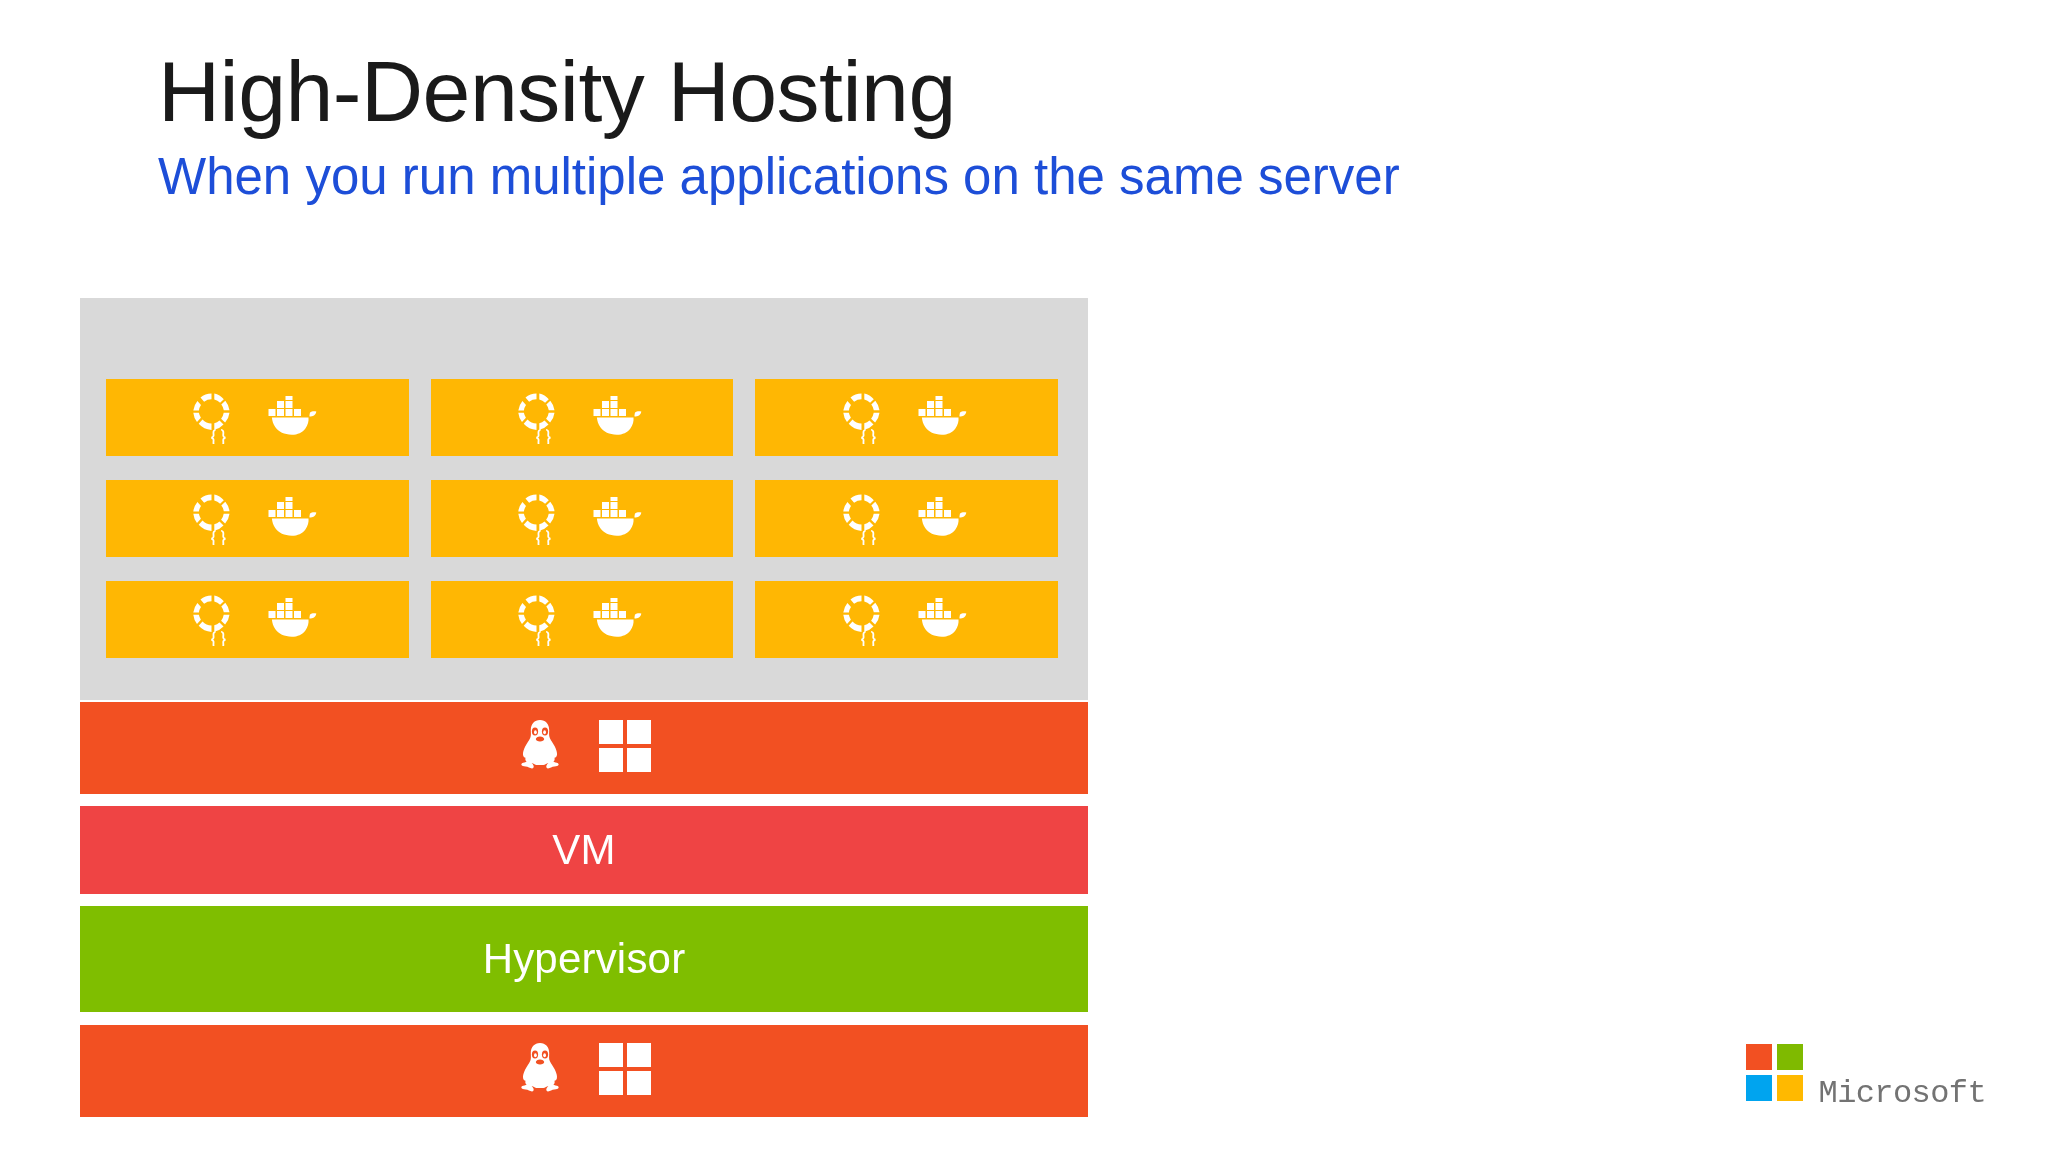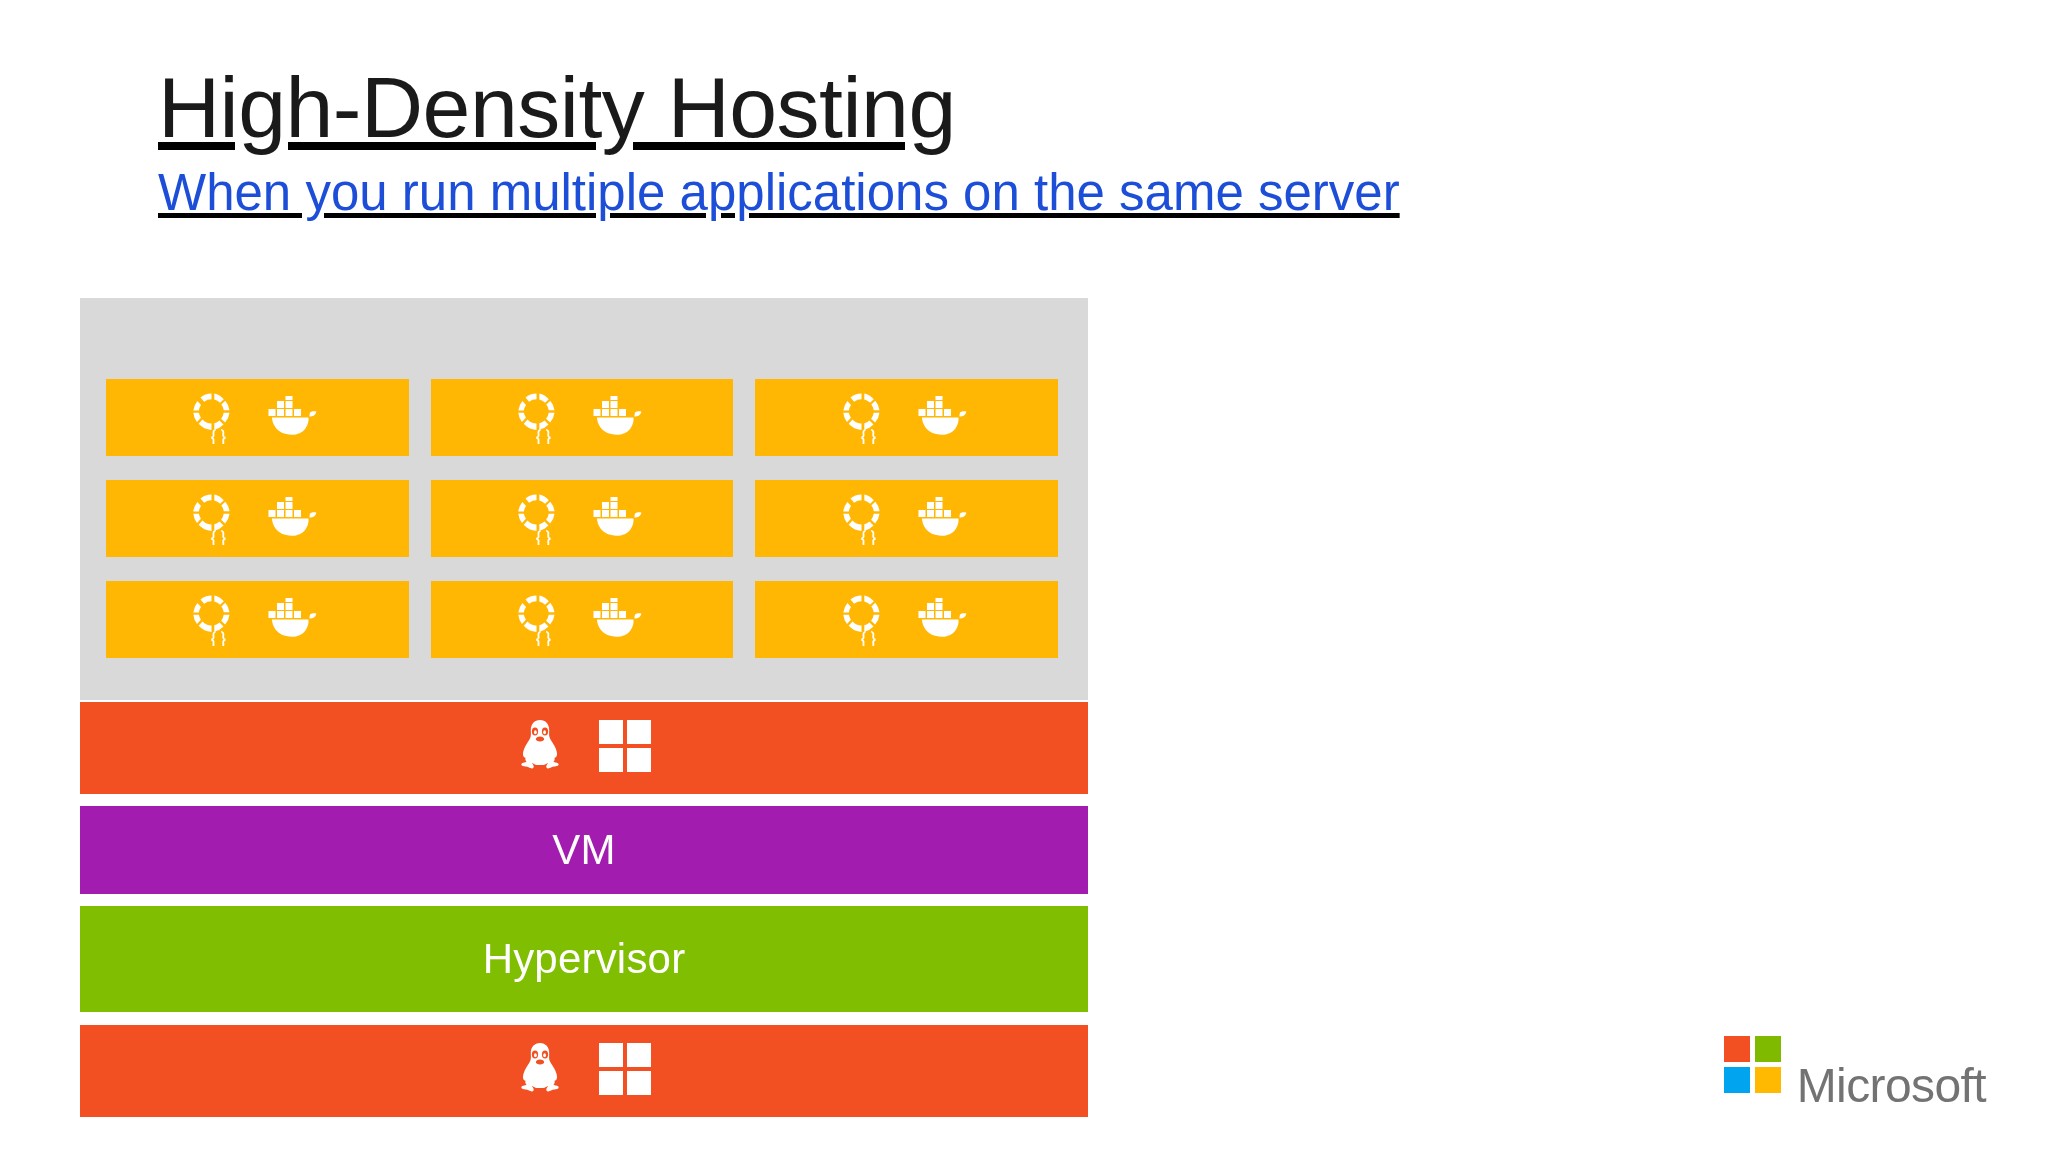--- a/index.html
+++ b/index.html
@@ -19,23 +19,22 @@
   .slide {
     position: absolute;
     inset: 0;
     background: #ffffff;
   }
 
   
   .title-block {
     position: absolute;
     left: 158px;
-    top: 64px;
+    top: 48px;
     width: 1700px;
-    text-decoration: underline;
   }
   .slide-title {
     font-family: "Liberation Sans", sans-serif;
     font-size: 86px;
     font-weight: 300;
     letter-spacing: -0.5px;
     color: #1a1a1a;
     line-height: 1.02;
     white-space: nowrap;
   }
@@ -109,21 +108,21 @@
   }
   .bar-os-top {
     margin-top: 2px;
     height: 92px;
     background: #F25022;
     gap: 34px;
   }
   .bar-vm {
     margin-top: 12px;
     height: 88px;
-    background: #a21caf;
+    background: #ef4444;
   }
   .bar-hypervisor {
     margin-top: 12px;
     height: 106px;
     background: #7FBE00;
   }
   .bar-os-bottom {
     margin-top: 13px;
     height: 92px;
     background: #F25022;
@@ -146,22 +145,22 @@
     gap: 16px;
   }
   .ms-squares {
     display: grid;
     grid-template-columns: 26px 26px;
     grid-template-rows: 26px 26px;
     gap: 5px;
   }
   .ms-sq { width: 26px; height: 26px; }
   .ms-wordmark {
-    font-family: Liberation Sans, sans-serif;
-    font-size: 48px;
+    font-family: Liberation Mono, monospace;
+    font-size: 32px;
     font-weight: 400;
     color: #737373;
     letter-spacing: -0.6px;
     line-height: 1;
     margin-top: 44px;
   }
 </style>
 </head>
 <body>
 

